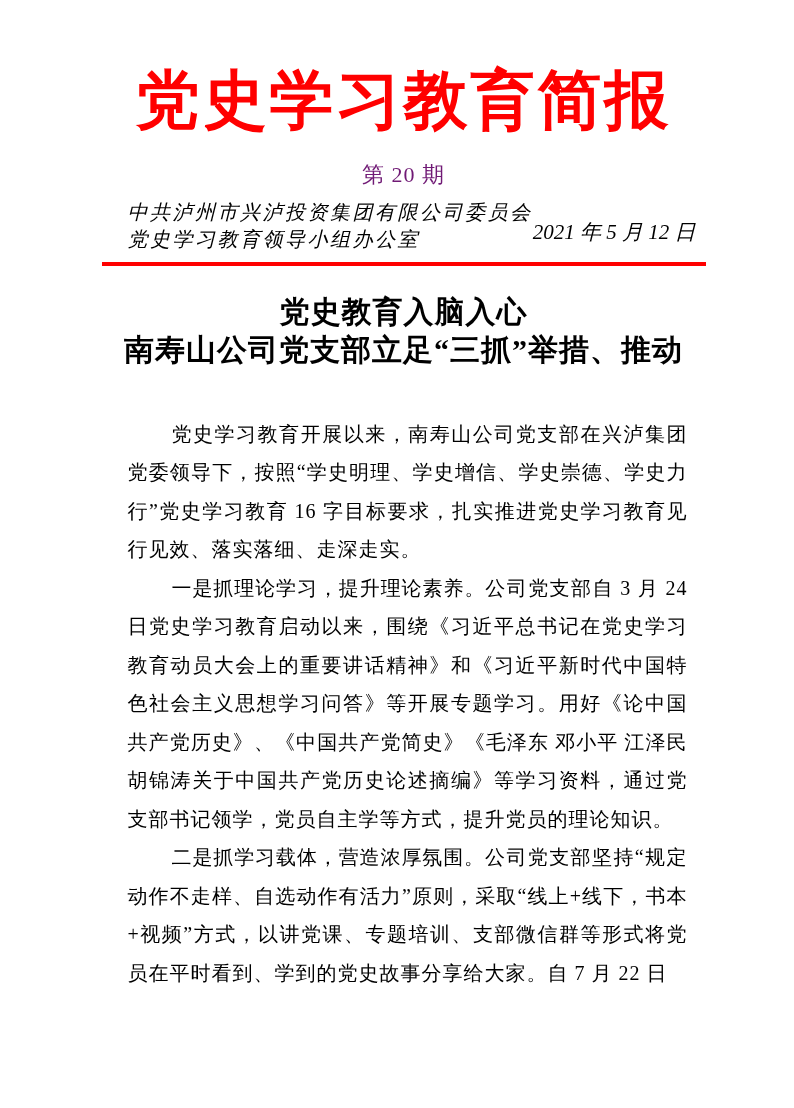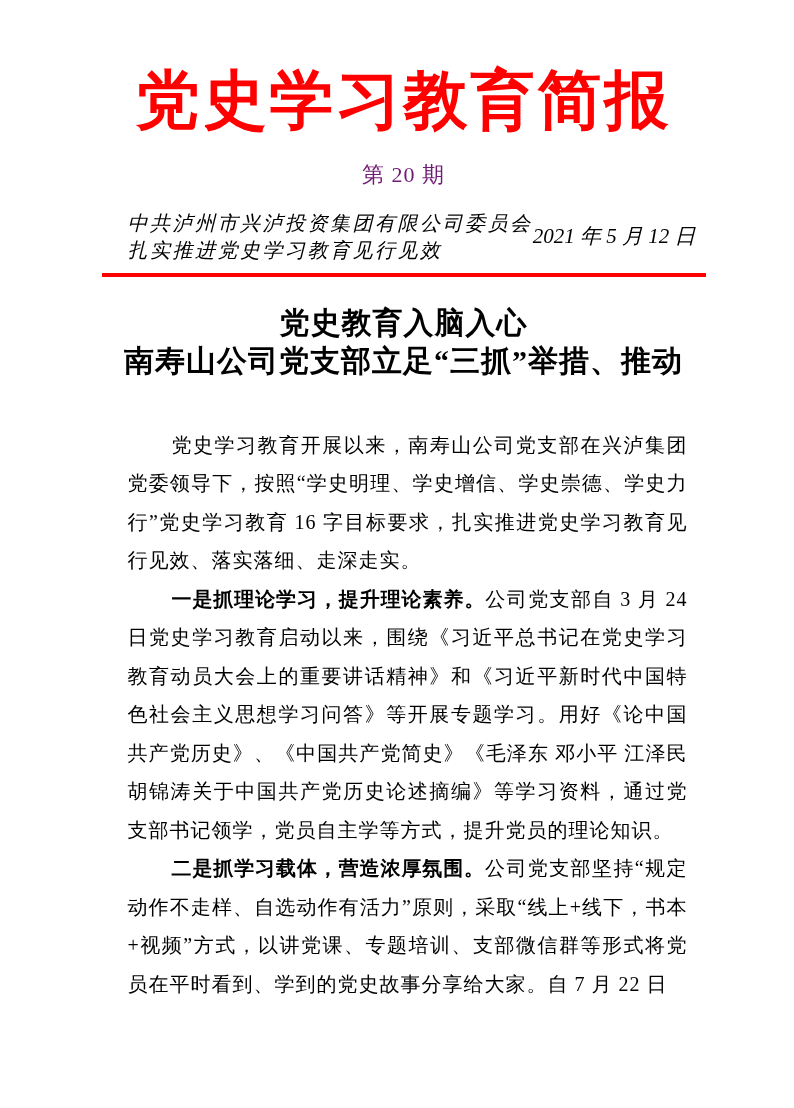--- a/index.html
+++ b/index.html
@@ -28,25 +28,25 @@
     font-family: "Liberation Serif", "DejaVu Serif", serif;
   }
   .issue-no {
     margin-top: 22px;
     text-align: center;
     font-size: 22px;
     color: #701a75;
     letter-spacing: 1px;
   }
   .issuer-row {
-    margin-top: 20px;
+    margin-top: 9px;
     padding: 0 10px 0 26px;
     display: flex;
     justify-content: space-between;
-    align-items: flex-start;
+    align-items: center;
   }
   .issuer-lines {
     font-size: 20px;
     line-height: 27px;
     letter-spacing: 2.5px;
     font-style: italic; 
   }
   .issue-date {
     font-size: 21px;
     white-space: nowrap;
@@ -72,38 +72,38 @@
     font-size: 20px;
     line-height: 38.5px;
     letter-spacing: 1px;
     text-align: justify;
   }
   .para {
     text-indent: 44px;
   }
   .para b {
     font-family: "Liberation Sans", "DejaVu Sans", sans-serif;
-    font-weight: bold;
+    font-weight: normal;
     letter-spacing: 0.5px;
   }
 </style>
 </head>
 <body>
 
 <div class="page">
   <div class="content">
 
     <div class="masthead-title">党史学习教育简报</div>
 
     <div class="issue-no">第 20 期</div>
 
     <div class="issuer-row">
       <div class="issuer-lines">
         <div>中共泸州市兴泸投资集团有限公司委员会</div>
-        <div>扎实推进党史学习教育见行见效</div>
+        <div>党史学习教育领导小组办公室</div>
       </div>
       <div class="issue-date">2021 年 5 月 12 日</div>
     </div>
 
     <div class="red-rule"></div>
 
     <div class="article-title">
       <div>党史教育入脑入心</div>
       <div>南寿山公司党支部立足“三抓”举措、推动</div>
     </div>

